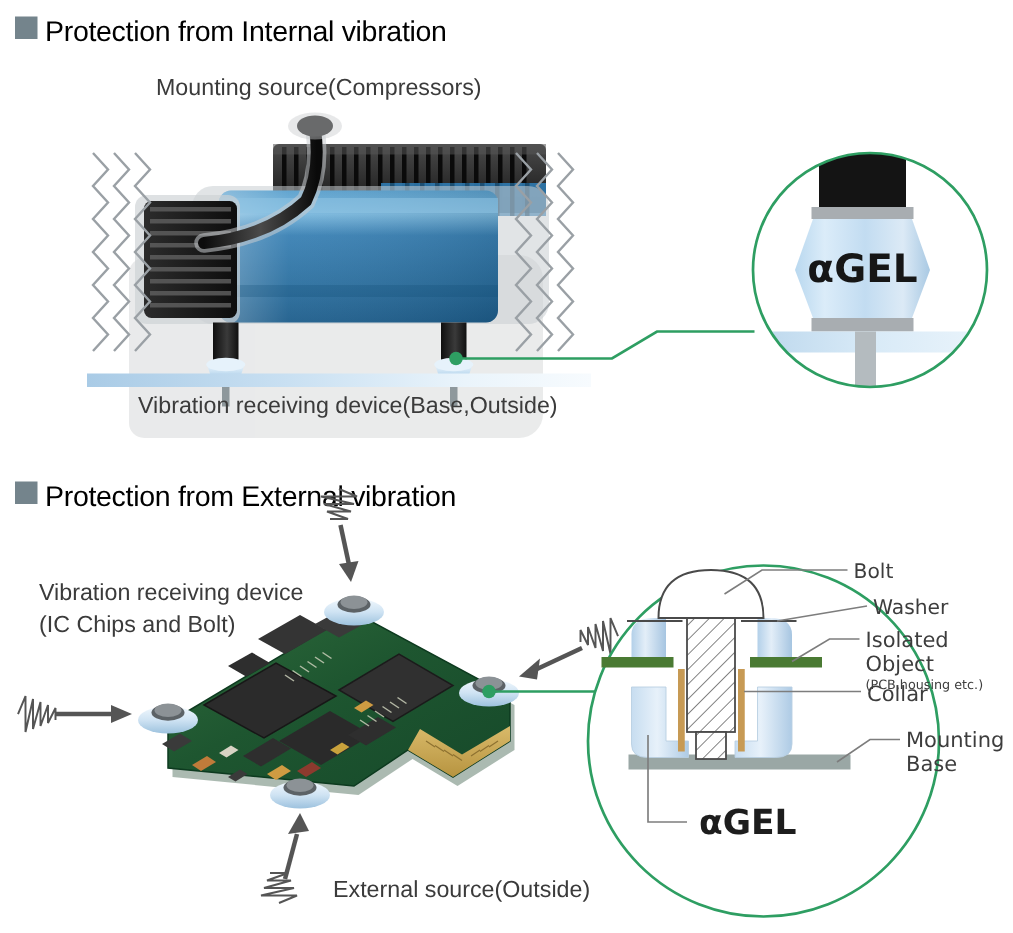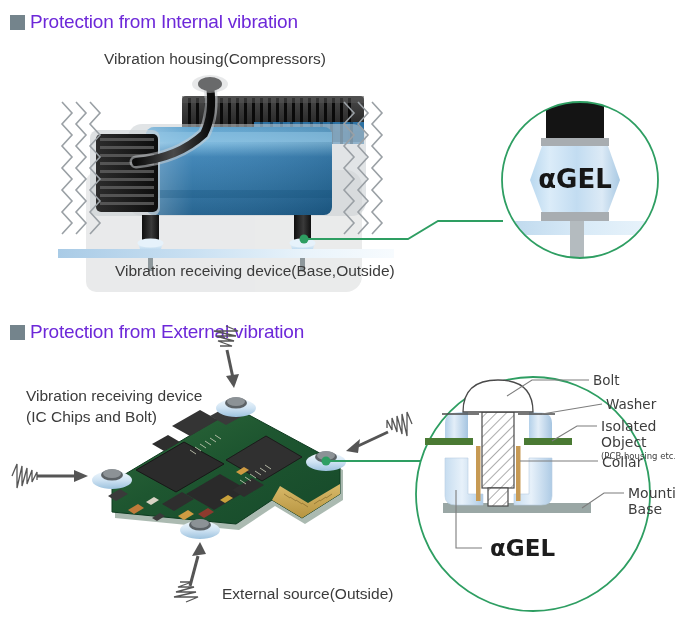--- a/index.html
+++ b/index.html
@@ -3,37 +3,37 @@
 <meta charset="utf-8">
 <style>
   html,body{margin:0;padding:0;background:#ffffff;}
   body{
     width:675px;height:622px;position:relative;overflow:hidden;
     font-family:"Liberation Sans", sans-serif;
     color:#3b3b3b;
   }
   .abs{position:absolute;}
   
-  .sec-head{display:flex;align-items:center;gap:5px;font-size:19px;color:#6d28d9;letter-spacing:-0.2px;}
+  .sec-head{display:flex;align-items:flex-start;gap:5px;font-size:19px;color:#000000;letter-spacing:-0.2px;}
   .sec-head .bullet{width:15px;height:15px;background:#74848c;display:inline-block;flex:0 0 auto;}
   
   .lbl{font-size:15.5px;color:#3b3b3b;white-space:pre;line-height:1.35;}
   
   .cal{font-family:"DejaVu Sans", sans-serif;font-size:13.5px;color:#3d3d3d;line-height:1.12;white-space:pre;}
   svg{display:block;overflow:visible;}
 </style>
 </head>
 <body>
 
 <div class="abs sec-head" style="left:10px;top:11px;">
   <span class="bullet"></span>
   <span>Protection from Internal vibration</span>
 </div>
 
-<div class="abs lbl" style="left:104px;top:49px;">Vibration housing(Compressors)</div>
+<div class="abs lbl" style="left:104px;top:49px;">Mounting source(Compressors)</div>
 
 <div class="abs" style="left:58px;top:72px;">
 <svg width="345" height="190" viewBox="0 0 345 190">
   <defs>
     <linearGradient id="tankG" x1="0" y1="0" x2="0" y2="1">
       <stop offset="0%" stop-color="#5aa0cd"></stop>
       <stop offset="18%" stop-color="#79b7dd"></stop>
       <stop offset="34%" stop-color="#3a81b4"></stop>
       <stop offset="72%" stop-color="#2b6f9f"></stop>
       <stop offset="100%" stop-color="#1d5d8b"></stop>
@@ -186,21 +186,21 @@
 </svg>
 </div>
 
 <div class="abs" style="left:298px;top:215px;">
 <svg width="215" height="50" viewBox="0 0 215 50">
   <polyline points="6,24 110,24 140,6 205,6" fill="none" stroke="#2e9e62" stroke-width="1.8"></polyline>
   <circle cx="6" cy="24" r="4.5" fill="#2e9e62"></circle>
 </svg>
 </div>
 
-<div class="abs lbl" style="left:92px;top:261px;margin-left:23px;">Vibration receiving device(Base,Outside)</div>
+<div class="abs lbl" style="left:92px;top:261px;">Vibration receiving device(Base,Outside)</div>
 
 <div class="abs" style="left:486px;top:100px;">
 <svg width="188" height="160" viewBox="0 0 188 160">
   <defs>
     <clipPath id="clipTop">
           <circle cx="94" cy="80" r="78"></circle>
         </clipPath>
     <linearGradient id="gelBigG" x1="0" y1="0" x2="1" y2="0">
       <stop offset="0%" stop-color="#b9d8ef"></stop>
       <stop offset="22%" stop-color="#dbecf9"></stop>
@@ -377,21 +377,21 @@
 
 <div class="abs" style="left:320px;top:452px;">
 <svg width="130" height="40" viewBox="0 0 130 40">
   <polyline points="6,9 118,9" fill="none" stroke="#2e9e62" stroke-width="1.8"></polyline>
   <circle cx="6" cy="9" r="4.5" fill="#2e9e62"></circle>
 </svg>
 </div>
 
 <div class="abs lbl" style="left:222px;top:584px;">External source(Outside)</div>
 
-<div class="abs" style="left:412px;top:368px;">
+<div class="abs" style="left:388px;top:368px;">
 <svg width="263" height="252" viewBox="0 0 263 252">
   <defs>
     <linearGradient id="gelXG" x1="0" y1="0" x2="1" y2="0">
       <stop offset="0%" stop-color="#c7ddf0"></stop>
       <stop offset="45%" stop-color="#e7f1fa"></stop>
       <stop offset="100%" stop-color="#aecbe5"></stop>
     </linearGradient>
     <linearGradient id="gelXG2" x1="0" y1="0" x2="1" y2="0">
       <stop offset="0%" stop-color="#b3d0e9"></stop>
       <stop offset="40%" stop-color="#e3eef8"></stop>

